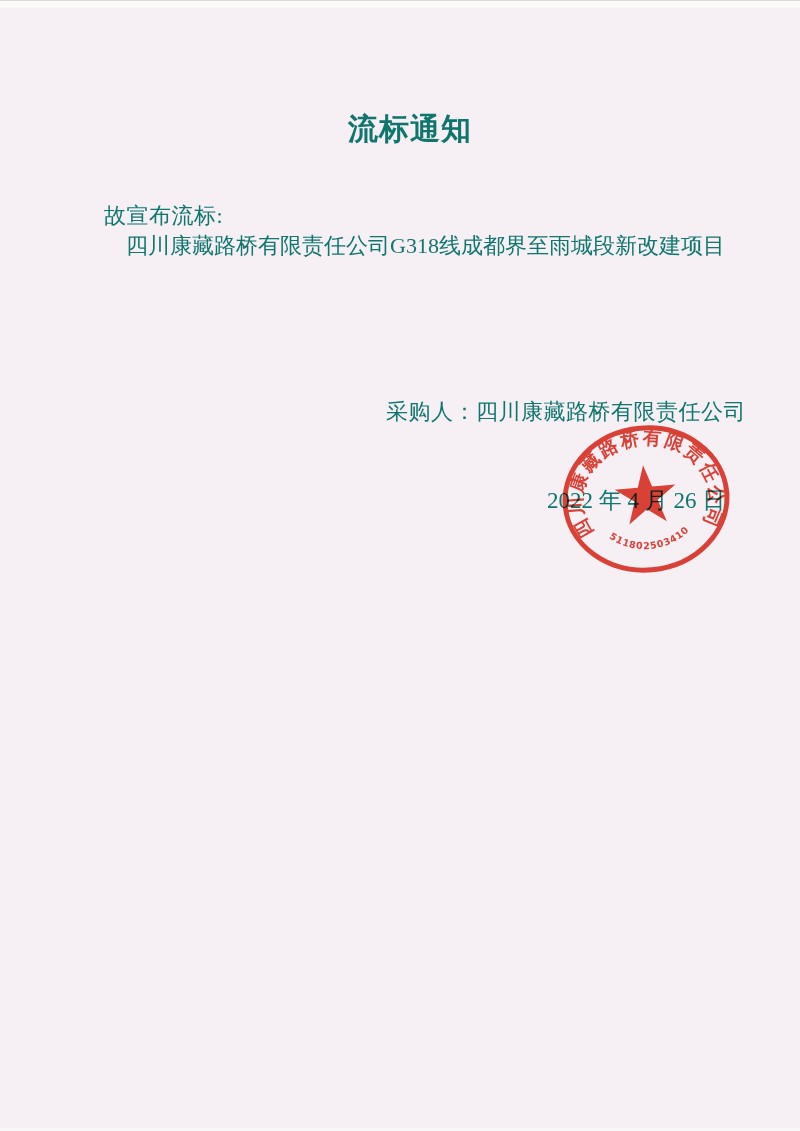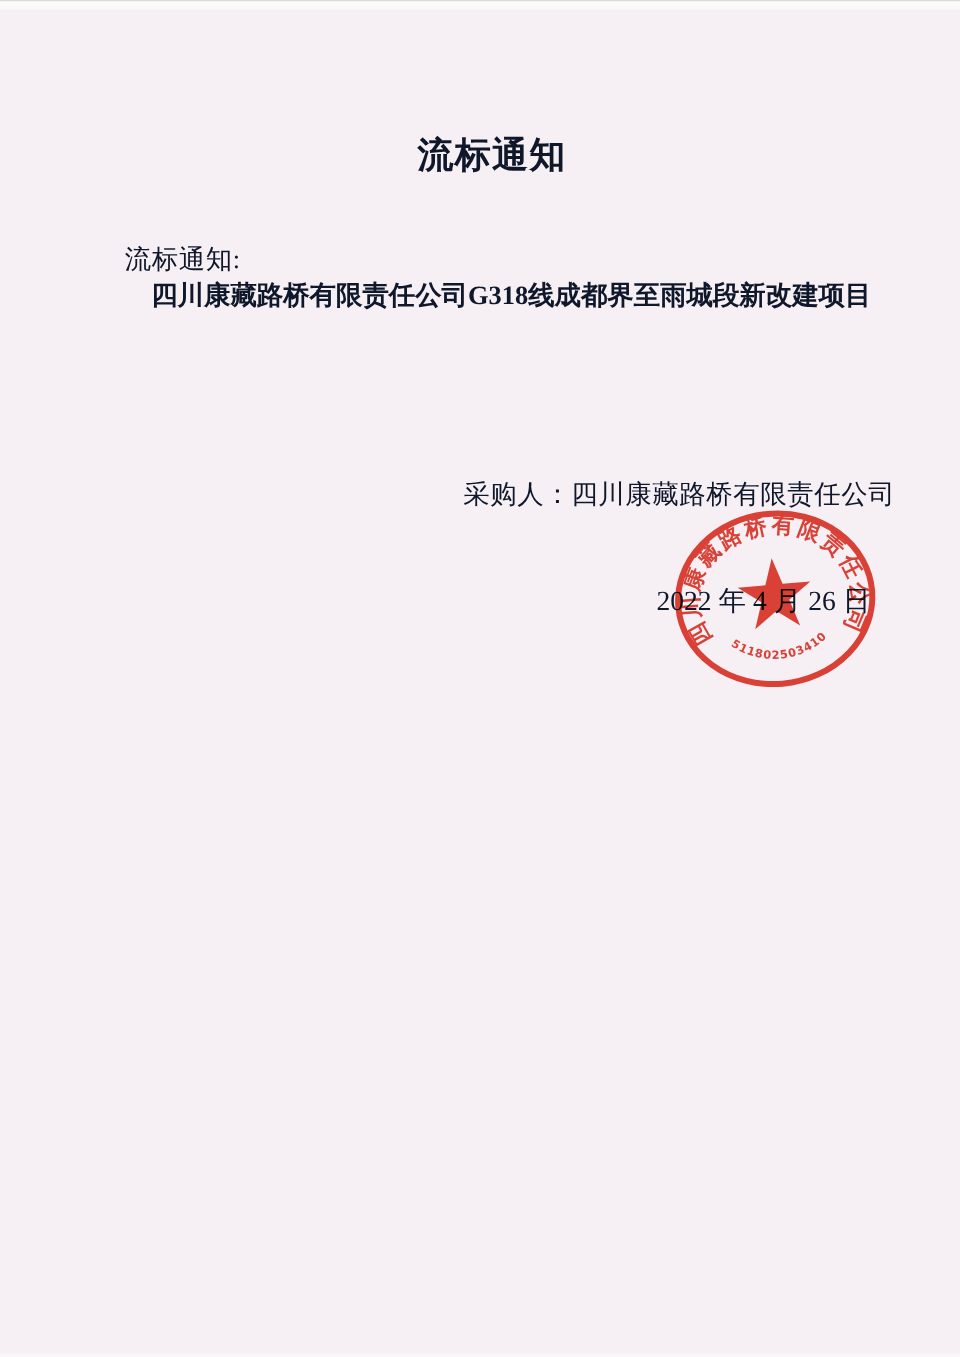--- a/index.html
+++ b/index.html
@@ -8,21 +8,21 @@
     background: #e9e7e6;
   }
   .page {
     position: relative;
     width: 800px;
     height: 1131px;
     margin: 0 auto;
     background: #f6eff4;
     overflow: hidden;
     font-family: "Liberation Serif", "DejaVu Serif", serif;
-    color: #0f172a;
+    color: #0f766e;
   }
   .scan-top-edge {
     position: absolute;
     top: 0; left: 0; right: 0;
     height: 7px;
     background: #fbfaf9;
     border-top: 1px solid #dedcda;
   }
   .scan-bottom-edge {
     position: absolute;
@@ -49,21 +49,20 @@
     font-size: 22px;
     letter-spacing: 0.5px;
   }
   .paragraph {
     position: absolute;
     top: 233px;
     left: 87px;
     width: 648px;
     font-size: 22px;
     line-height: 25.5px;
-    font-weight: bold;
   }
   .paragraph .line { white-space: nowrap; }
   .paragraph .line.indent { text-indent: 39px; }
   .purchaser {
     position: absolute;
     top: 397px;
     right: 54px;
     font-size: 22px;
     letter-spacing: 0.5px;
     z-index: 1;
@@ -101,21 +100,21 @@
 </style>
 </head>
 <body>
 
 <div class="page">
 
   <div class="scan-top-edge"></div>
 
   <h1 class="title">流标通知</h1>
 
-  <div class="greeting">流标通知:</div>
+  <div class="greeting">故宣布流标:</div>
 
   <div class="paragraph">
     <div class="line indent">四川康藏路桥有限责任公司G318线成都界至雨城段新改建项目</div>
   </div>
 
   <div class="purchaser">采购人：四川康藏路桥有限责任公司</div>
 
   <div class="date">2022 年 4 月 26 日</div>
 
   <svg class="stamp" viewBox="0 0 180 160" xmlns="http://www.w3.org/2000/svg" aria-hidden="true">

